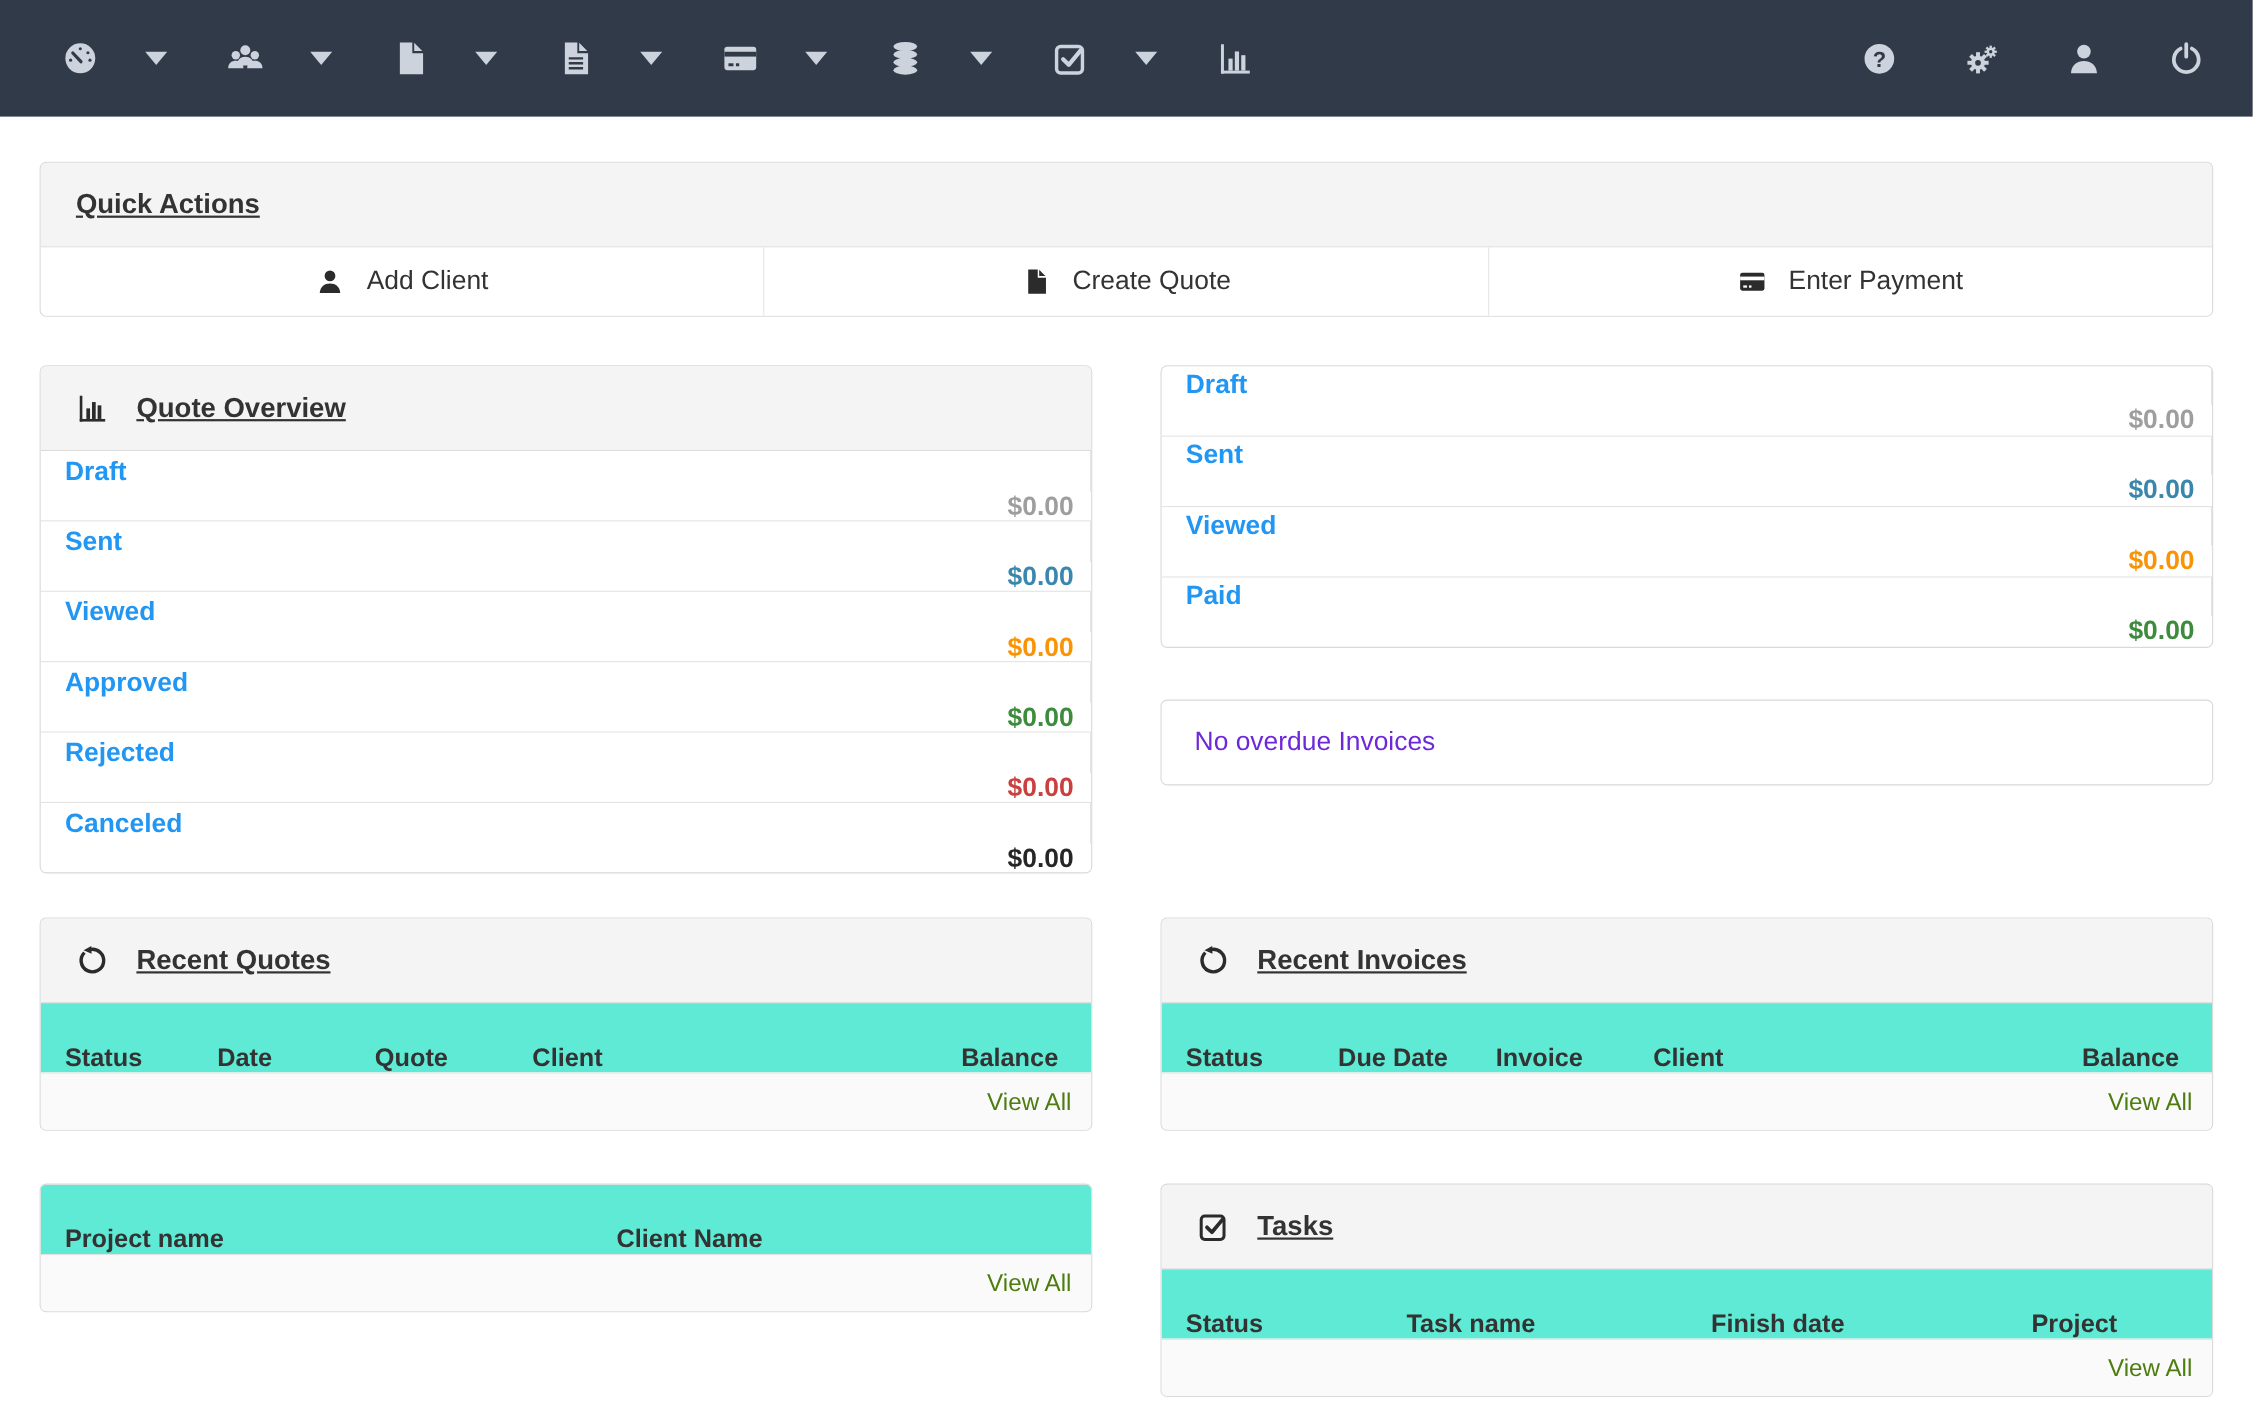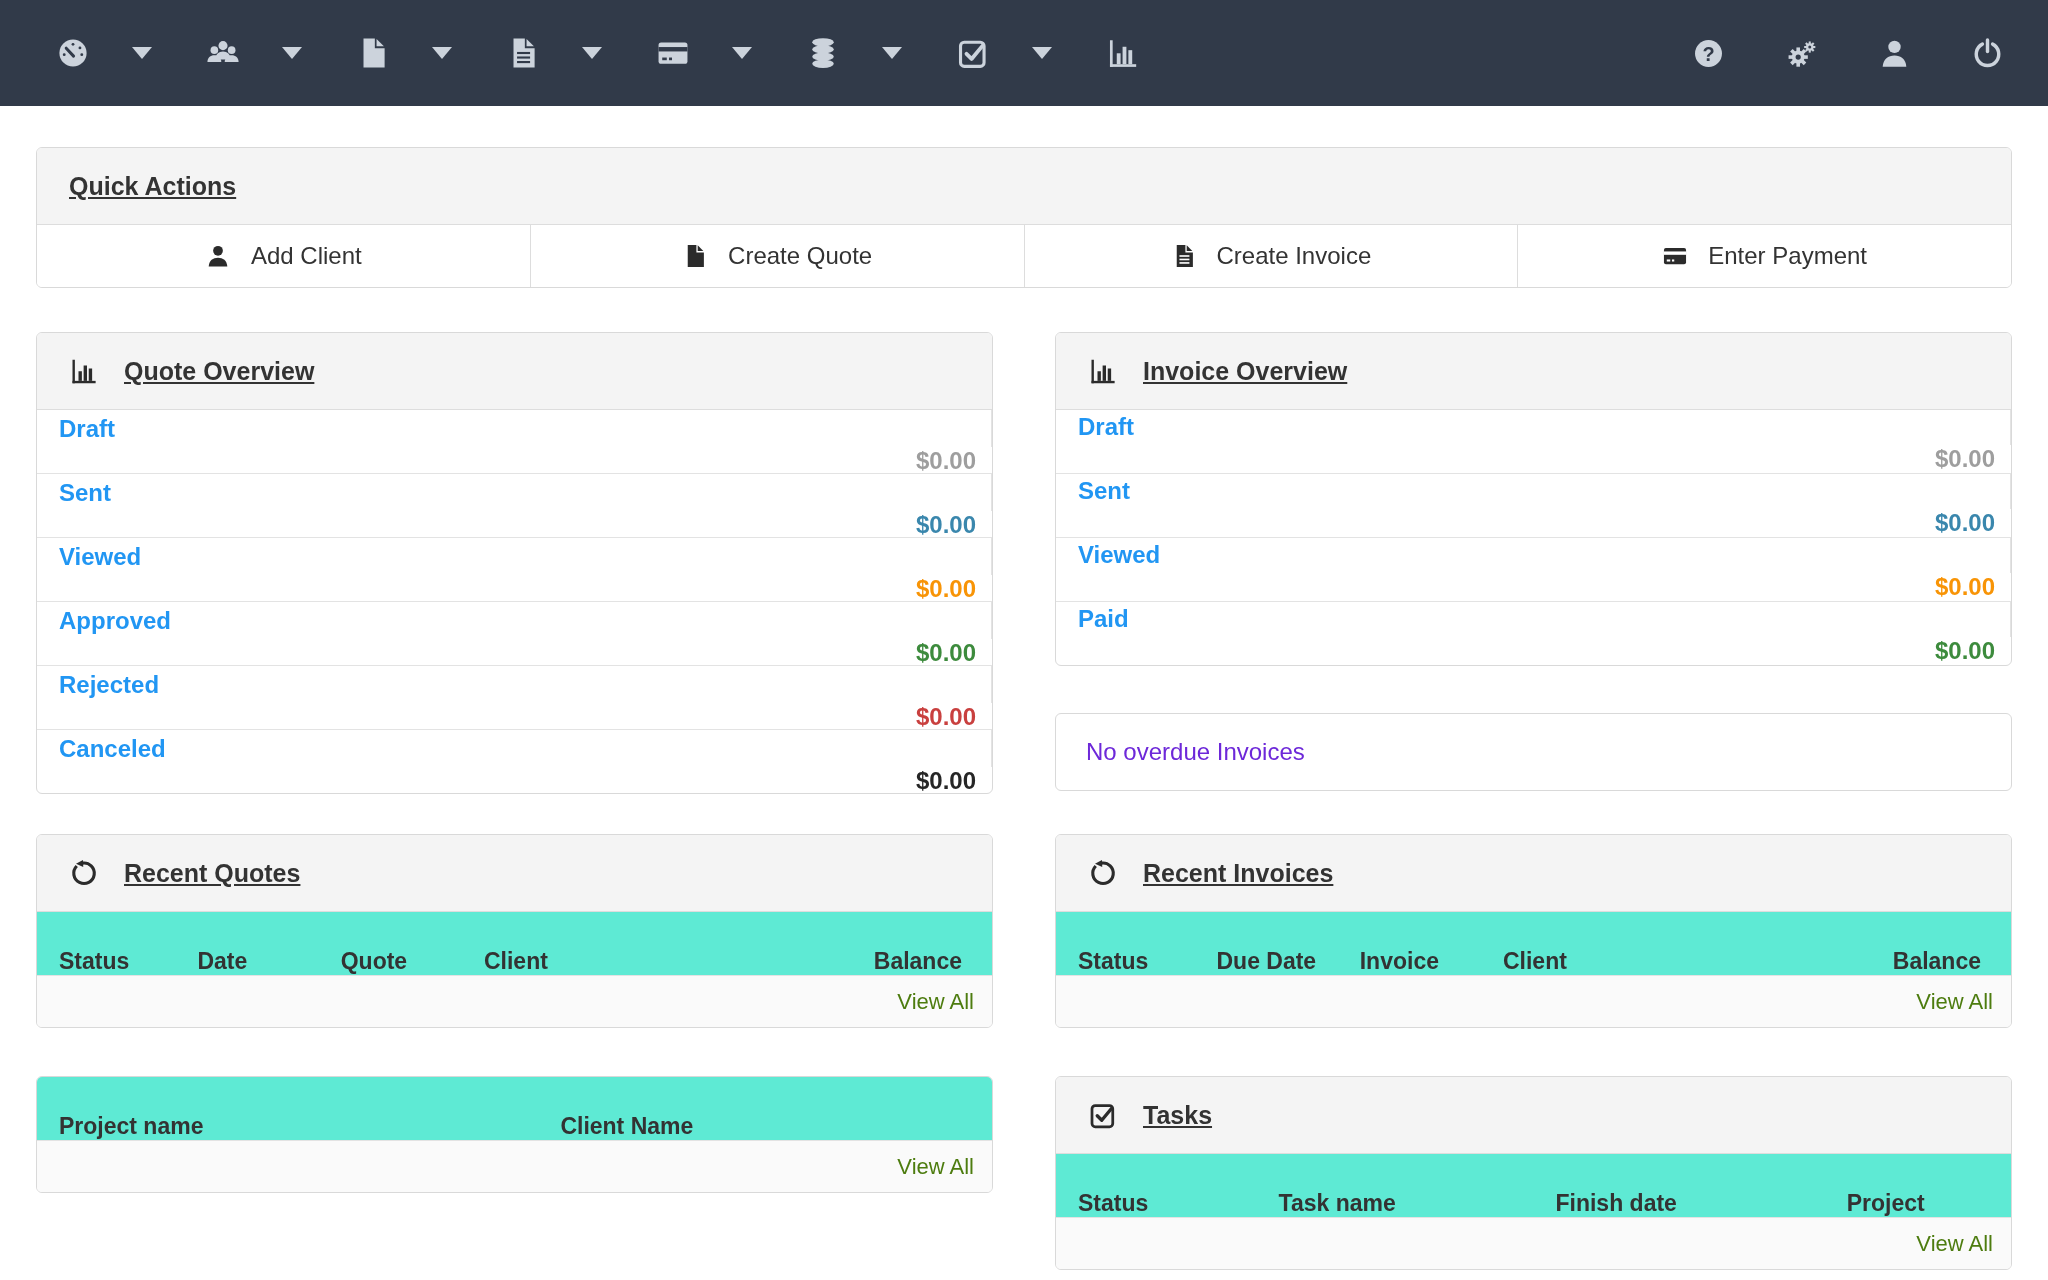--- a/index.html
+++ b/index.html
@@ -294,26 +294,20 @@
         <span>Add Client</span>
       </div>
       <div class="qa-btn">
         <svg class="icon">
             <use href="#i-file"></use>
           </svg>
         <span>Create Quote</span>
       </div>
       <div class="qa-btn">
         <svg class="icon">
-            <use href="#i-filetext"></use>
-          </svg>
-        <span>Create Invoice</span>
-      </div>
-      <div class="qa-btn">
-        <svg class="icon">
             <use href="#i-card"></use>
           </svg>
         <span>Enter Payment</span>
       </div>
     </div>
   </div>
 
   <div class="grid row1">
     <div class="panel">
       <div class="panel-header">
@@ -343,26 +337,20 @@
         <div class="ov-amount c-danger">$0.00</div>
       </div>
       <div class="ov-row">
         <div class="ov-label">Canceled</div>
         <div class="ov-amount c-dark">$0.00</div>
       </div>
     </div>
 
     <div>
       <div class="panel ov55">
-        <div class="panel-header">
-          <svg class="icon">
-              <use href="#i-chart"></use>
-            </svg>
-          <span>Invoice Overview</span>
-        </div>
         <div class="ov-row">
           <div class="ov-label">Draft</div>
           <div class="ov-amount c-muted">$0.00</div>
         </div>
         <div class="ov-row">
           <div class="ov-label">Sent</div>
           <div class="ov-amount c-info">$0.00</div>
         </div>
         <div class="ov-row">
           <div class="ov-label">Viewed</div>

